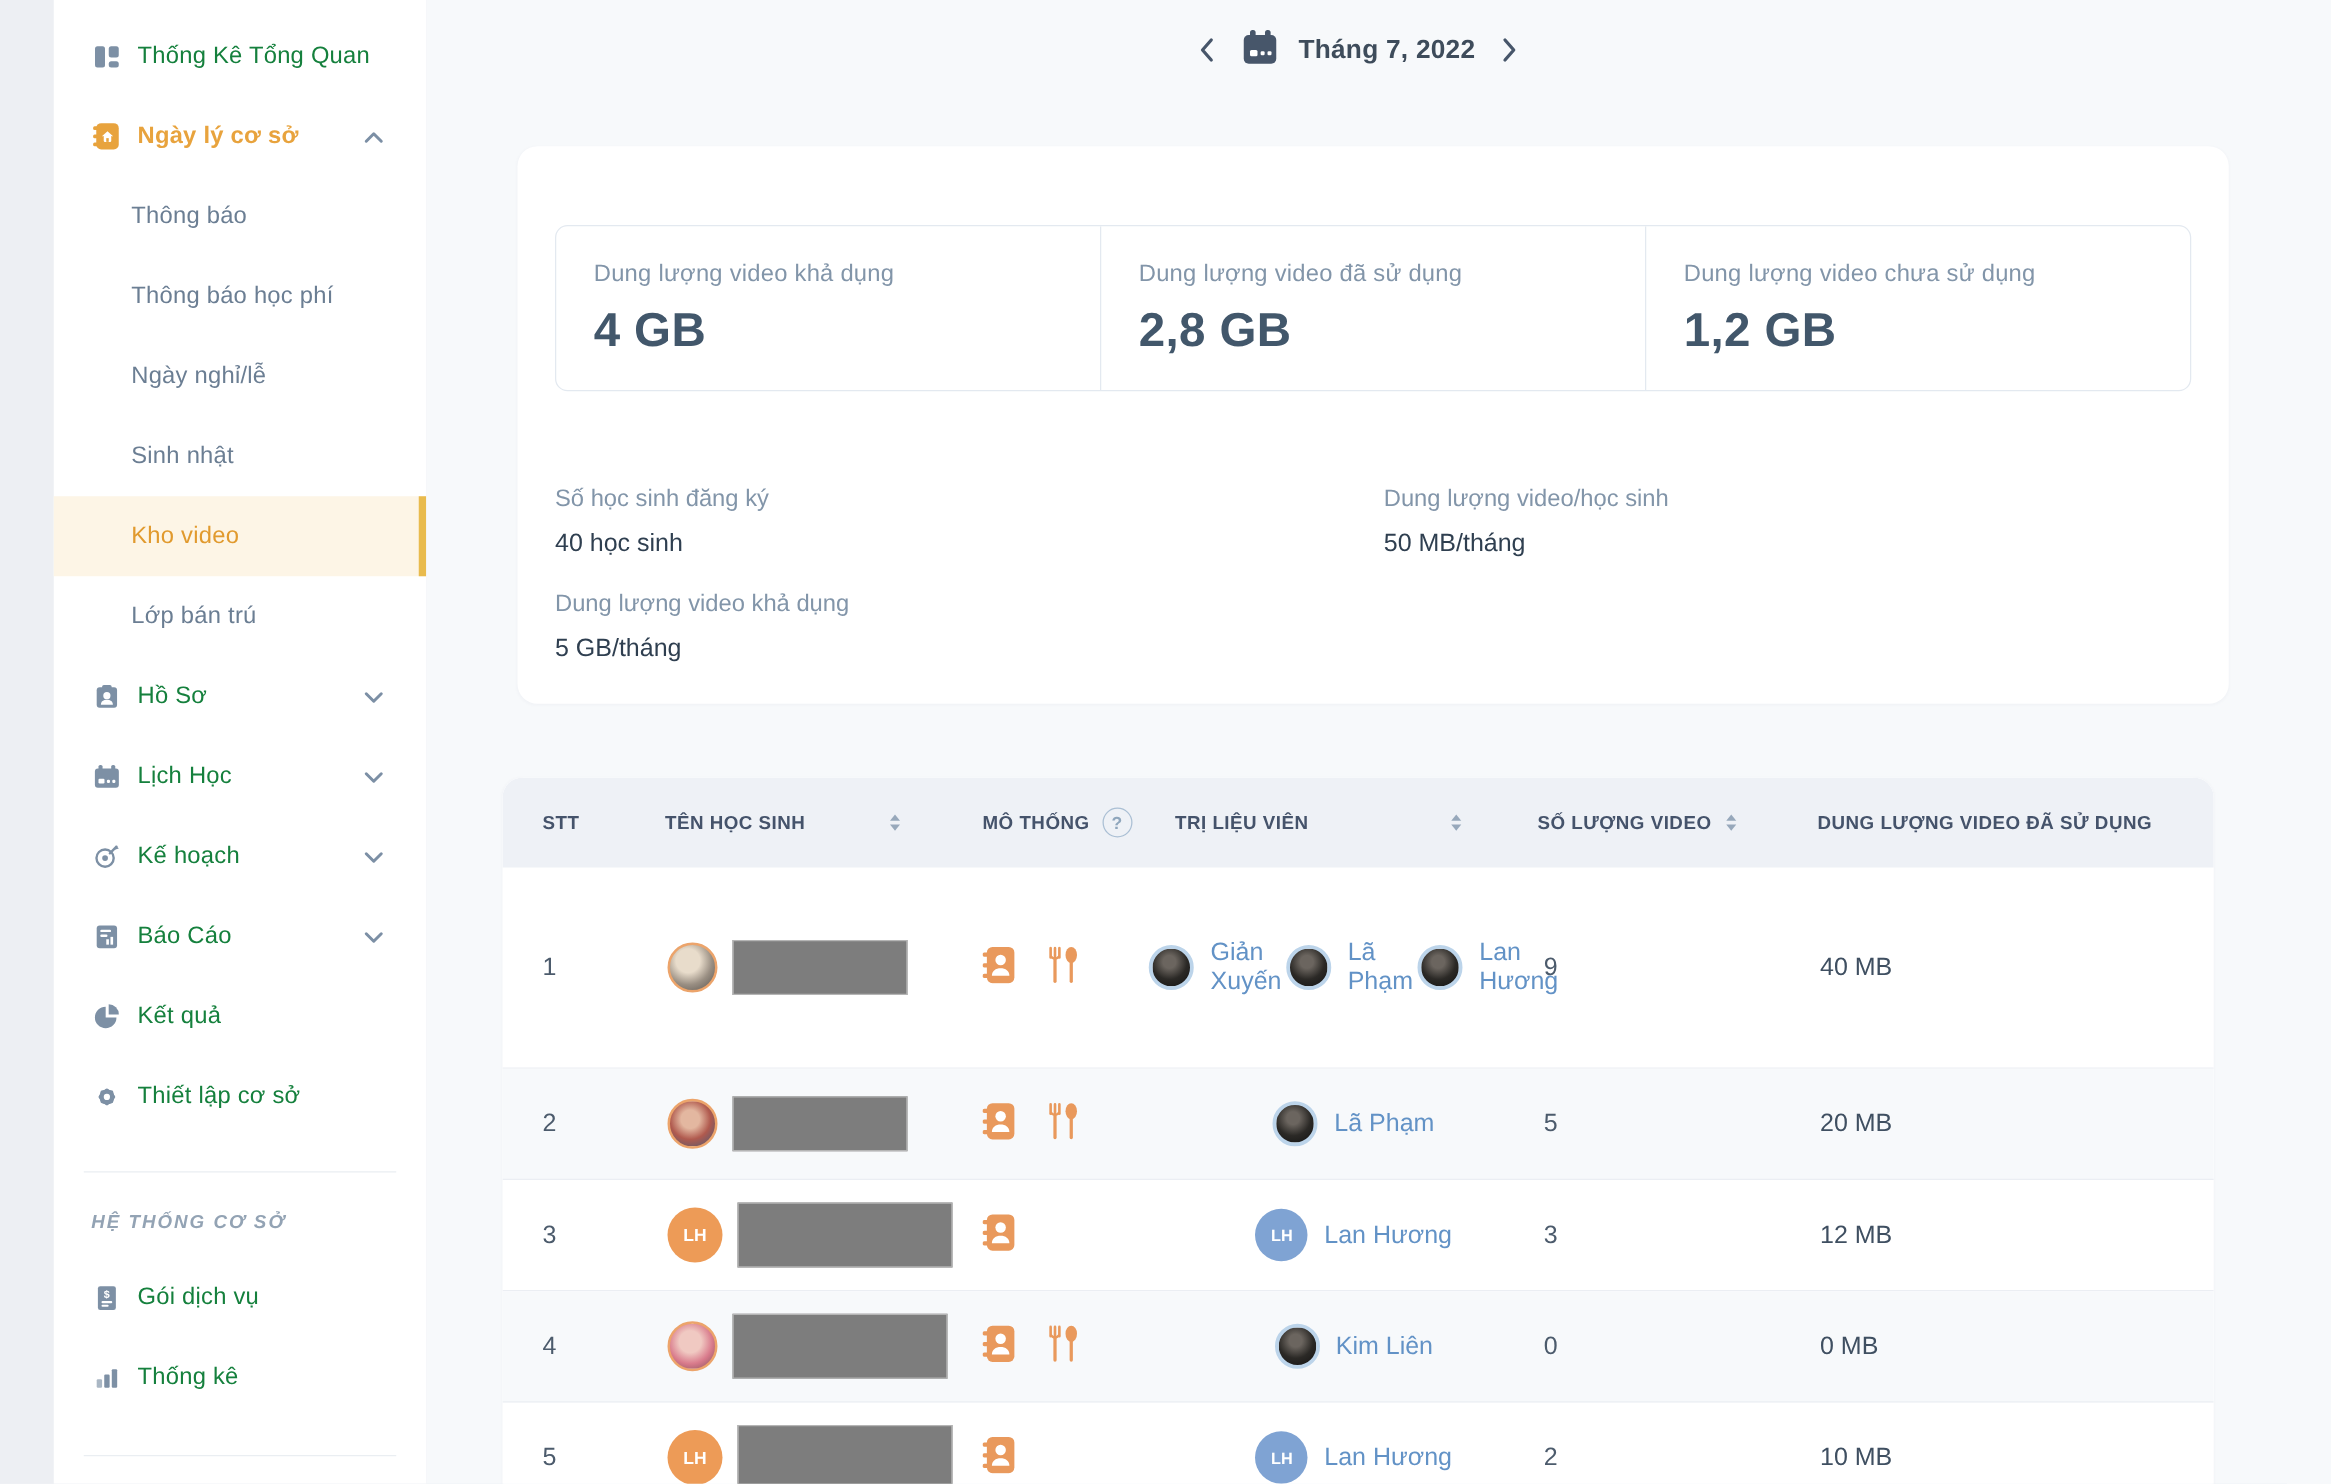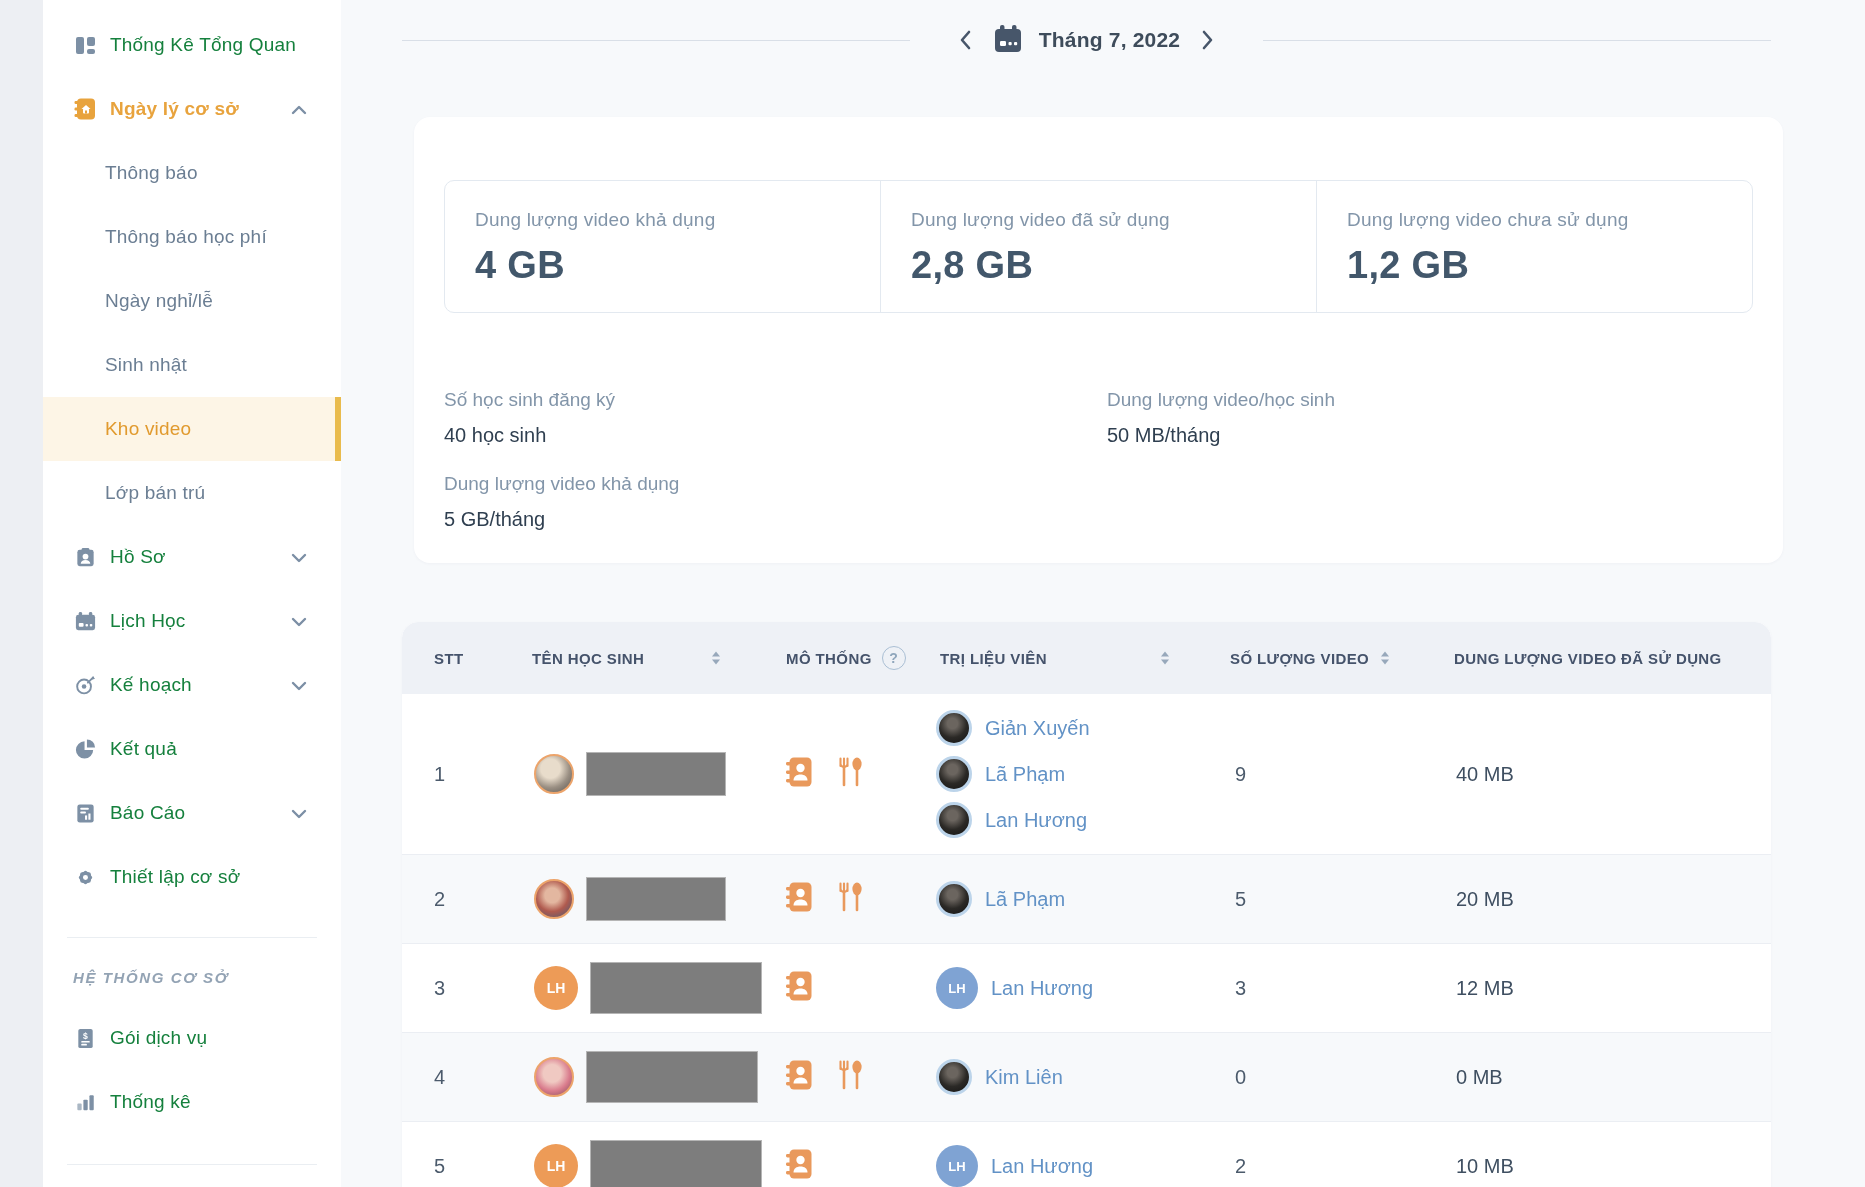--- a/index.html
+++ b/index.html
@@ -21,21 +21,21 @@
   .nav-item.active-parent .lbl { color:#E8A33D; font-weight:600; }
   .nav-item.active-sub { background:#FDF5E6; border-right:6px solid #E9BB4D; }
   .nav-item.active-sub .lbl { color:#E19A2E; font-weight:500; }
   .chev { position:absolute; right:34px; top:50%; transform:translateY(-50%); width:18px; height:18px; }
   .side-divider { height:1px; background:#EAEEF2; margin:28px 24px 0 24px; }
   .section-label { margin:24px 0 14px 30px; height:30px; display:flex; align-items:center;
     font-size:15px; font-weight:700; letter-spacing:1.6px; color:#93A3B4;font-style:italic; }
 
   
   .main-inner { position:absolute; left:61px; top:0; width:1369px; height:100%; }
-  .date-row { position:absolute; top:12px; left:0; width:1369px; height:56px; display:flex; align-items:center; }
+  .date-row { position:absolute; top:12px; left:0; width:1369px; height:56px; display:flex; align-items:center;flex-direction:column; }
   .date-line { flex:1; height:1px; background:#D9DFE7; }
   .date-group { display:flex; align-items:center; gap:16px; padding:0 44px; }
   .date-label { font-size:21px; font-weight:700; color:#3E4C5B; letter-spacing:.2px; }
   .nav-arrow { background:none; border:none; cursor:pointer; display:flex; align-items:center; padding:4px; }
 
   
   .card { background:#FFFFFF; border-radius:16px; box-shadow:0 1px 3px rgba(40,60,90,.04); }
   .card-summary { position:absolute; top:117px; left:12px; width:1369px; height:446px; }
   .stat-strip { position:absolute; left:30px; right:30px; top:63px; height:133px;
     border:1px solid #E3E9F0; border-radius:10px; display:flex; overflow:hidden; }
@@ -65,21 +65,21 @@
     color:#8FA6BC; font-size:14px; font-weight:700; display:inline-flex; align-items:center;
     justify-content:center; cursor:pointer; }
 
   .trow { border-bottom:1px solid #EBEEF3; }
   .trow.stripe { background:#F7F9FB; }
   .trow.h-tall { height:161px; }
   .trow.h-std { height:89px; }
   .cell-stt { padding-left:32px; font-size:20px; color:#4C5B6C; }
   .cell-name { display:flex; align-items:center; gap:12px; padding-left:30px; }
   .cell-models { display:flex; align-items:center; gap:25px; }
-  .cell-ther { display:flex; flex-direction:column; justify-content:center; gap:4px; }
+  .cell-ther { display:flex; flex-direction:row; justify-content:center; gap:4px; }
   .ther-entry { display:flex; align-items:center; gap:13px; height:42px; }
   .ther-name { font-size:20px; color:#6292C6; font-weight:500; cursor:pointer; }
   .cell-count { padding-left:5px; font-size:20px; color:#4C5B6C; }
   .cell-storage { padding-left:2px; font-size:20px; color:#3F4F61; }
 
   
   .avatar { border-radius:50%; flex:0 0 auto; display:flex; align-items:center; justify-content:center; }
   .st-photo { width:40px; height:40px; border:2px solid #ECA46B; }
   .st-photo.p1 { background:radial-gradient(circle at 40% 35%, #E8DCCB 0 30%, #9A8F83 60%, #55504B); }
   .st-photo.p2 { background:radial-gradient(circle at 45% 40%, #E3B7A0 0 25%, #B05A4E 55%, #3E5A7A); }
@@ -272,35 +272,35 @@
           </svg>
         </span>
       <span class="lbl">Kế hoạch</span>
       <span class="chev"><svg width="20" height="20" viewBox="0 0 20 20">
             <use href="#i-chev-down"></use>
           </svg></span>
     </div>
     <div class="nav-item">
       <span class="ico">
           <svg width="23" height="23" viewBox="0 0 24 24">
-            <use href="#i-pie"></use>
-          </svg>
-        </span>
-      <span class="lbl">Kết quả</span>
-    </div>
-    <div class="nav-item">
-      <span class="ico">
-          <svg width="23" height="23" viewBox="0 0 24 24">
             <use href="#i-report"></use>
           </svg>
         </span>
       <span class="lbl">Báo Cáo</span>
       <span class="chev"><svg width="20" height="20" viewBox="0 0 20 20">
             <use href="#i-chev-down"></use>
           </svg></span>
+    </div>
+    <div class="nav-item">
+      <span class="ico">
+          <svg width="23" height="23" viewBox="0 0 24 24">
+            <use href="#i-pie"></use>
+          </svg>
+        </span>
+      <span class="lbl">Kết quả</span>
     </div>
     <div class="nav-item">
       <span class="ico">
           <svg width="23" height="23" viewBox="0 0 24 24">
             <use href="#i-gear"></use>
           </svg>
         </span>
       <span class="lbl">Thiết lập cơ sở</span>
     </div>
   </div>

